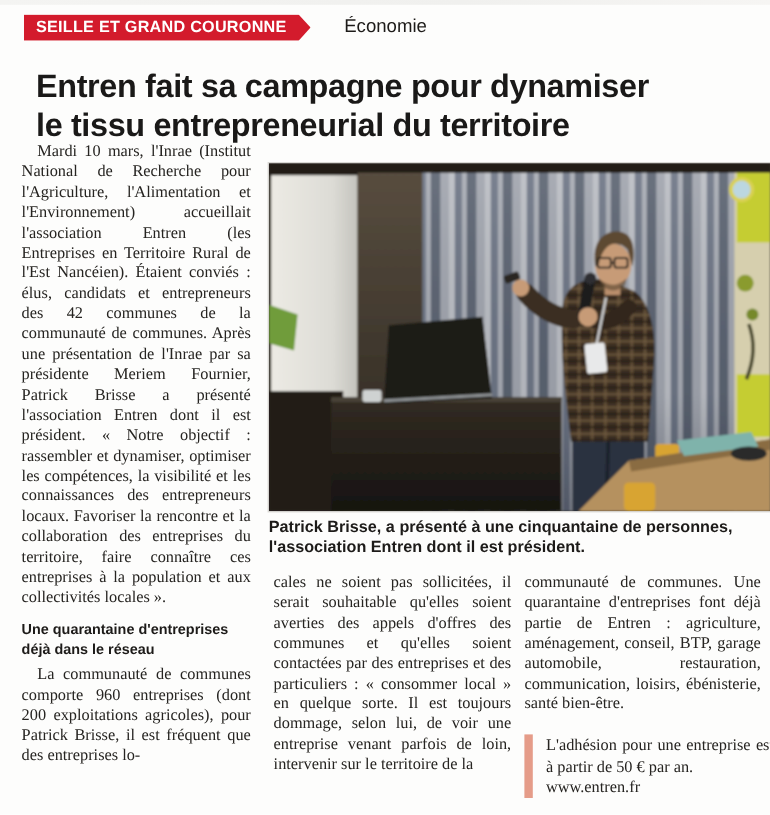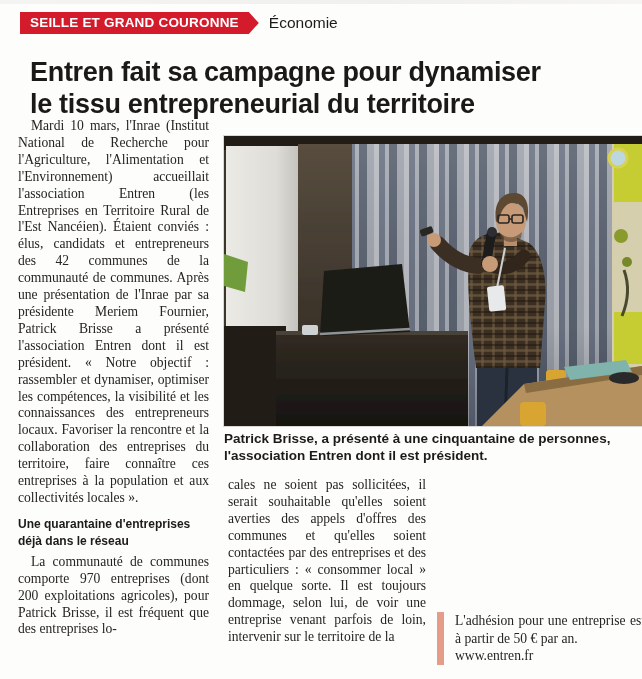--- a/index.html
+++ b/index.html
@@ -15,21 +15,21 @@
   .kicker-banner{
     background:#d31b2c;color:#ffffff;
     font-family:"Liberation Sans","DejaVu Sans",sans-serif;font-weight:700;
     font-size:13.5px;letter-spacing:.2px;
     padding:3px 20px 4px 10px;
     clip-path:polygon(0 0,calc(100% - 10px) 0,100% 50%,calc(100% - 10px) 100%,0 100%);
     text-align:right;
   }
   .kicker-section{
     font-family:"Liberation Sans","DejaVu Sans",sans-serif;
-    font-size:15.5px;color:#1d1b19;font-weight:400;
+    font-size:15.5px;color:#1d1b19;font-weight:400;margin-left:18px;
   }
   
   .headline{
     position:absolute;left:18px;top:44px;width:610px;
     font-family:"Liberation Sans","DejaVu Sans",sans-serif;
     font-weight:700;font-size:27px;line-height:32px;color:#1a1918;
     letter-spacing:-0.3px;
   }
   .headline-line{display:block;}
   
@@ -80,21 +80,21 @@
   </div>
 
   <h1 class="headline" style="margin:12px">
     <span class="headline-line">Entren fait sa campagne pour dynamiser</span>
     <span class="headline-line">le tissu entrepreneurial du territoire</span>
   </h1>
 
   <div class="bodycol col1">
     <p class="para indent">Mardi 10 mars, l'Inrae (Institut National de Recherche pour l'Agriculture, l'Alimentation et l'Environnement) accueillait l'association Entren (les Entreprises en Territoire Rural de l'Est Nancéien). Étaient conviés : élus, candidats et entrepreneurs des 42 communes de la communauté de communes. Après une présentation de l'Inrae par sa présidente Meriem Fournier, Patrick Brisse a présenté l'association Entren dont il est président. « Notre objectif : rassembler et dynamiser, optimiser les compétences, la visibilité et les connaissances des entrepreneurs locaux. Favoriser la rencontre et la collaboration des entreprises du territoire, faire connaître ces entreprises à la population et aux collectivités locales ».</p>
     <h2 class="subhead">Une quarantaine d'entreprises déjà dans le réseau</h2>
-    <p class="para indent">La communauté de communes comporte 970 entreprises (dont 200 exploitations agricoles), pour Patrick Brisse, il est fréquent que des entreprises lo-</p>
+    <p class="para indent">La communauté de communes comporte 960 entreprises (dont 200 exploitations agricoles), pour Patrick Brisse, il est fréquent que des entreprises lo-</p>
   </div>
 
   <div class="photo-frame">
     <svg width="418" height="290" viewBox="0 0 418 290">
       <defs>
         <filter id="soften" x="-2%" y="-2%" width="104%" height="104%">
           <feGaussianBlur stdDeviation="0.7"></feGaussianBlur>
         </filter>
         <linearGradient id="screenGrad" x1="0" y1="0" x2="1" y2="0">
           <stop offset="0" stop-color="#eceae4"></stop>
@@ -188,19 +188,22 @@
       </g>
     </svg>
   </div>
 
   <div class="caption">Patrick Brisse, a présenté à une cinquantaine de personnes, l'association Entren dont il est président.</div>
 
   <div class="bodycol col2">
     <p class="para">cales ne soient pas sollicitées, il serait souhaitable qu'elles soient averties des appels d'offres des communes et qu'elles soient contactées par des entreprises et des particuliers : « consommer local » en quelque sorte. Il est toujours dommage, selon lui, de voir une entreprise venant parfois de loin, intervenir sur le territoire de la</p>
   </div>
 
+  <div class="bodycol col3">
+    <p class="para">communauté de communes. Une quarantaine d'entreprises font déjà partie de Entren : agriculture, aménagement, conseil, BTP, garage automobile, restauration, communication, loisirs, ébénisterie, santé bien-être.</p>
+  </div>
 
   <div class="callout">
     <span>L'adhésion pour une entreprise est à partir de 50 € par an.</span>
     <span class="callout-url">www.entren.fr</span>
   </div>
 
 </div>
 
 </body></html>

